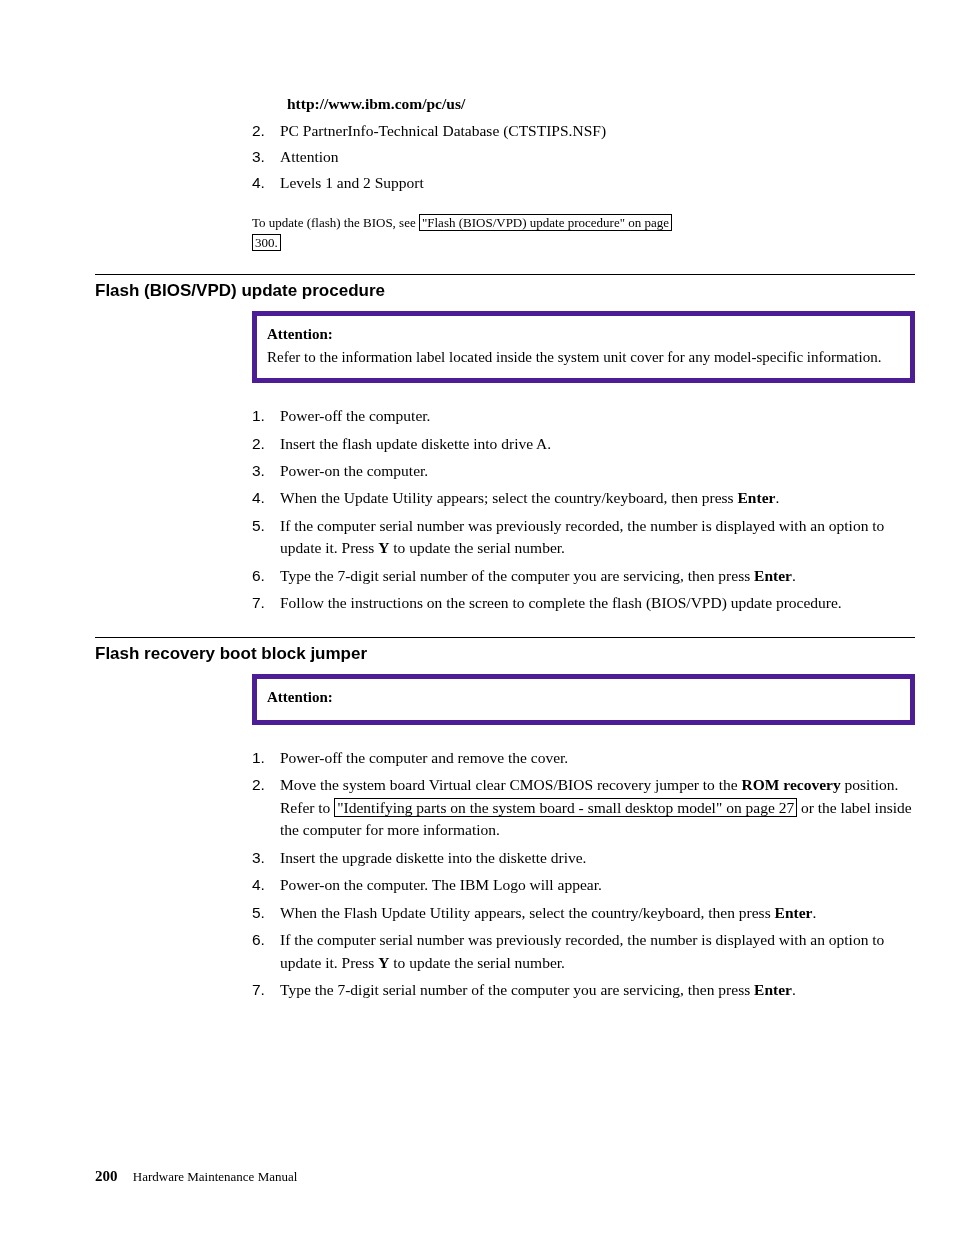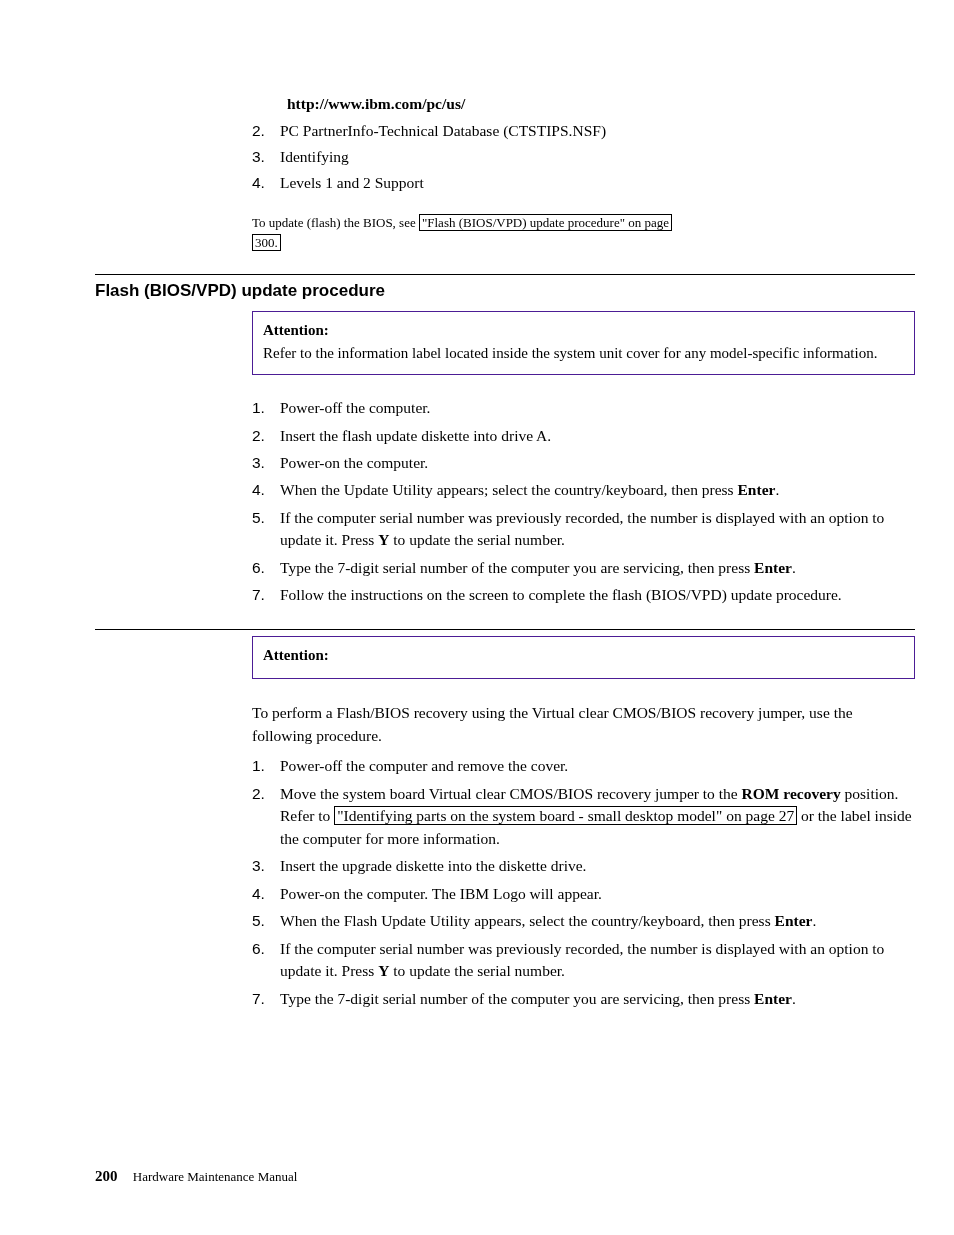--- a/index.html
+++ b/index.html
@@ -60,21 +60,21 @@
     border-top: 1.5px solid #000;
     margin: 22px 0 6px 0;
   }
   .section-heading {
     font-family: Arial, Helvetica, sans-serif;
     font-weight: bold;
     font-size: 17px;
     margin: 0 0 10px 0;
   }
   .attention-box {
-    border: 1px solid #4c1d95;
+    border: 5px solid #4c1d95;
     padding: 8px 10px 10px 10px;
     font-size: 15px;
     line-height: 1.4;
     margin-bottom: 22px;
   }
   .attention-title {
     font-weight: bold;
     margin-bottom: 2px;
   }
   ol.steps {
@@ -112,21 +112,21 @@
 
   <div class="content-col">
     <div class="url">http://www.ibm.com/pc/us/</div>
     <ol class="top-list">
       <li>
           <span class="num">2.</span>
           <span class="li-text">PC PartnerInfo-Technical Database (CTSTIPS.NSF)</span>
         </li>
       <li>
           <span class="num">3.</span>
-          <span class="li-text">Identifying</span>
+          <span class="li-text">Attention</span>
         </li>
       <li>
           <span class="num">4.</span>
           <span class="li-text">Levels 1 and 2 Support</span>
         </li>
     </ol>
     <div class="para">
       <span>To update (flash) the BIOS, see </span><span class="link-box">"Flash (BIOS/VPD) update procedure" on page</span><br><span class="link-box">300.</span>
     </div>
   </div>
@@ -166,27 +166,27 @@
           <span class="li-text"><span>Type the 7-digit serial number of the computer you are servicing, then press </span><span class="bold">Enter</span><span>.</span></span>
         </li>
       <li>
           <span class="num">7.</span>
           <span class="li-text">Follow the instructions on the screen to complete the flash (BIOS/VPD) update procedure.</span>
         </li>
     </ol>
   </div>
 
   <hr class="rule">
+  <h2 class="section-heading">Flash recovery boot block jumper</h2>
 
   <div class="content-col">
     <div class="attention-box">
       <div class="attention-title">Attention:</div>
     </div>
 
-    <div class="intro">To perform a Flash/BIOS recovery using the Virtual clear CMOS/BIOS recovery jumper, use the following procedure.</div>
 
     <ol class="steps">
       <li>
           <span class="num">1.</span>
           <span class="li-text">Power-off the computer and remove the cover.</span>
         </li>
       <li>
           <span class="num">2.</span>
           <span class="li-text"><span>Move the system board Virtual clear CMOS/BIOS recovery jumper to the </span><span class="bold">ROM recovery</span><span> position. Refer to </span><span class="link-box">"Identifying parts on the system board - small desktop model" on page 27</span><span> or the label inside the computer for more information.</span></span>
         </li>

